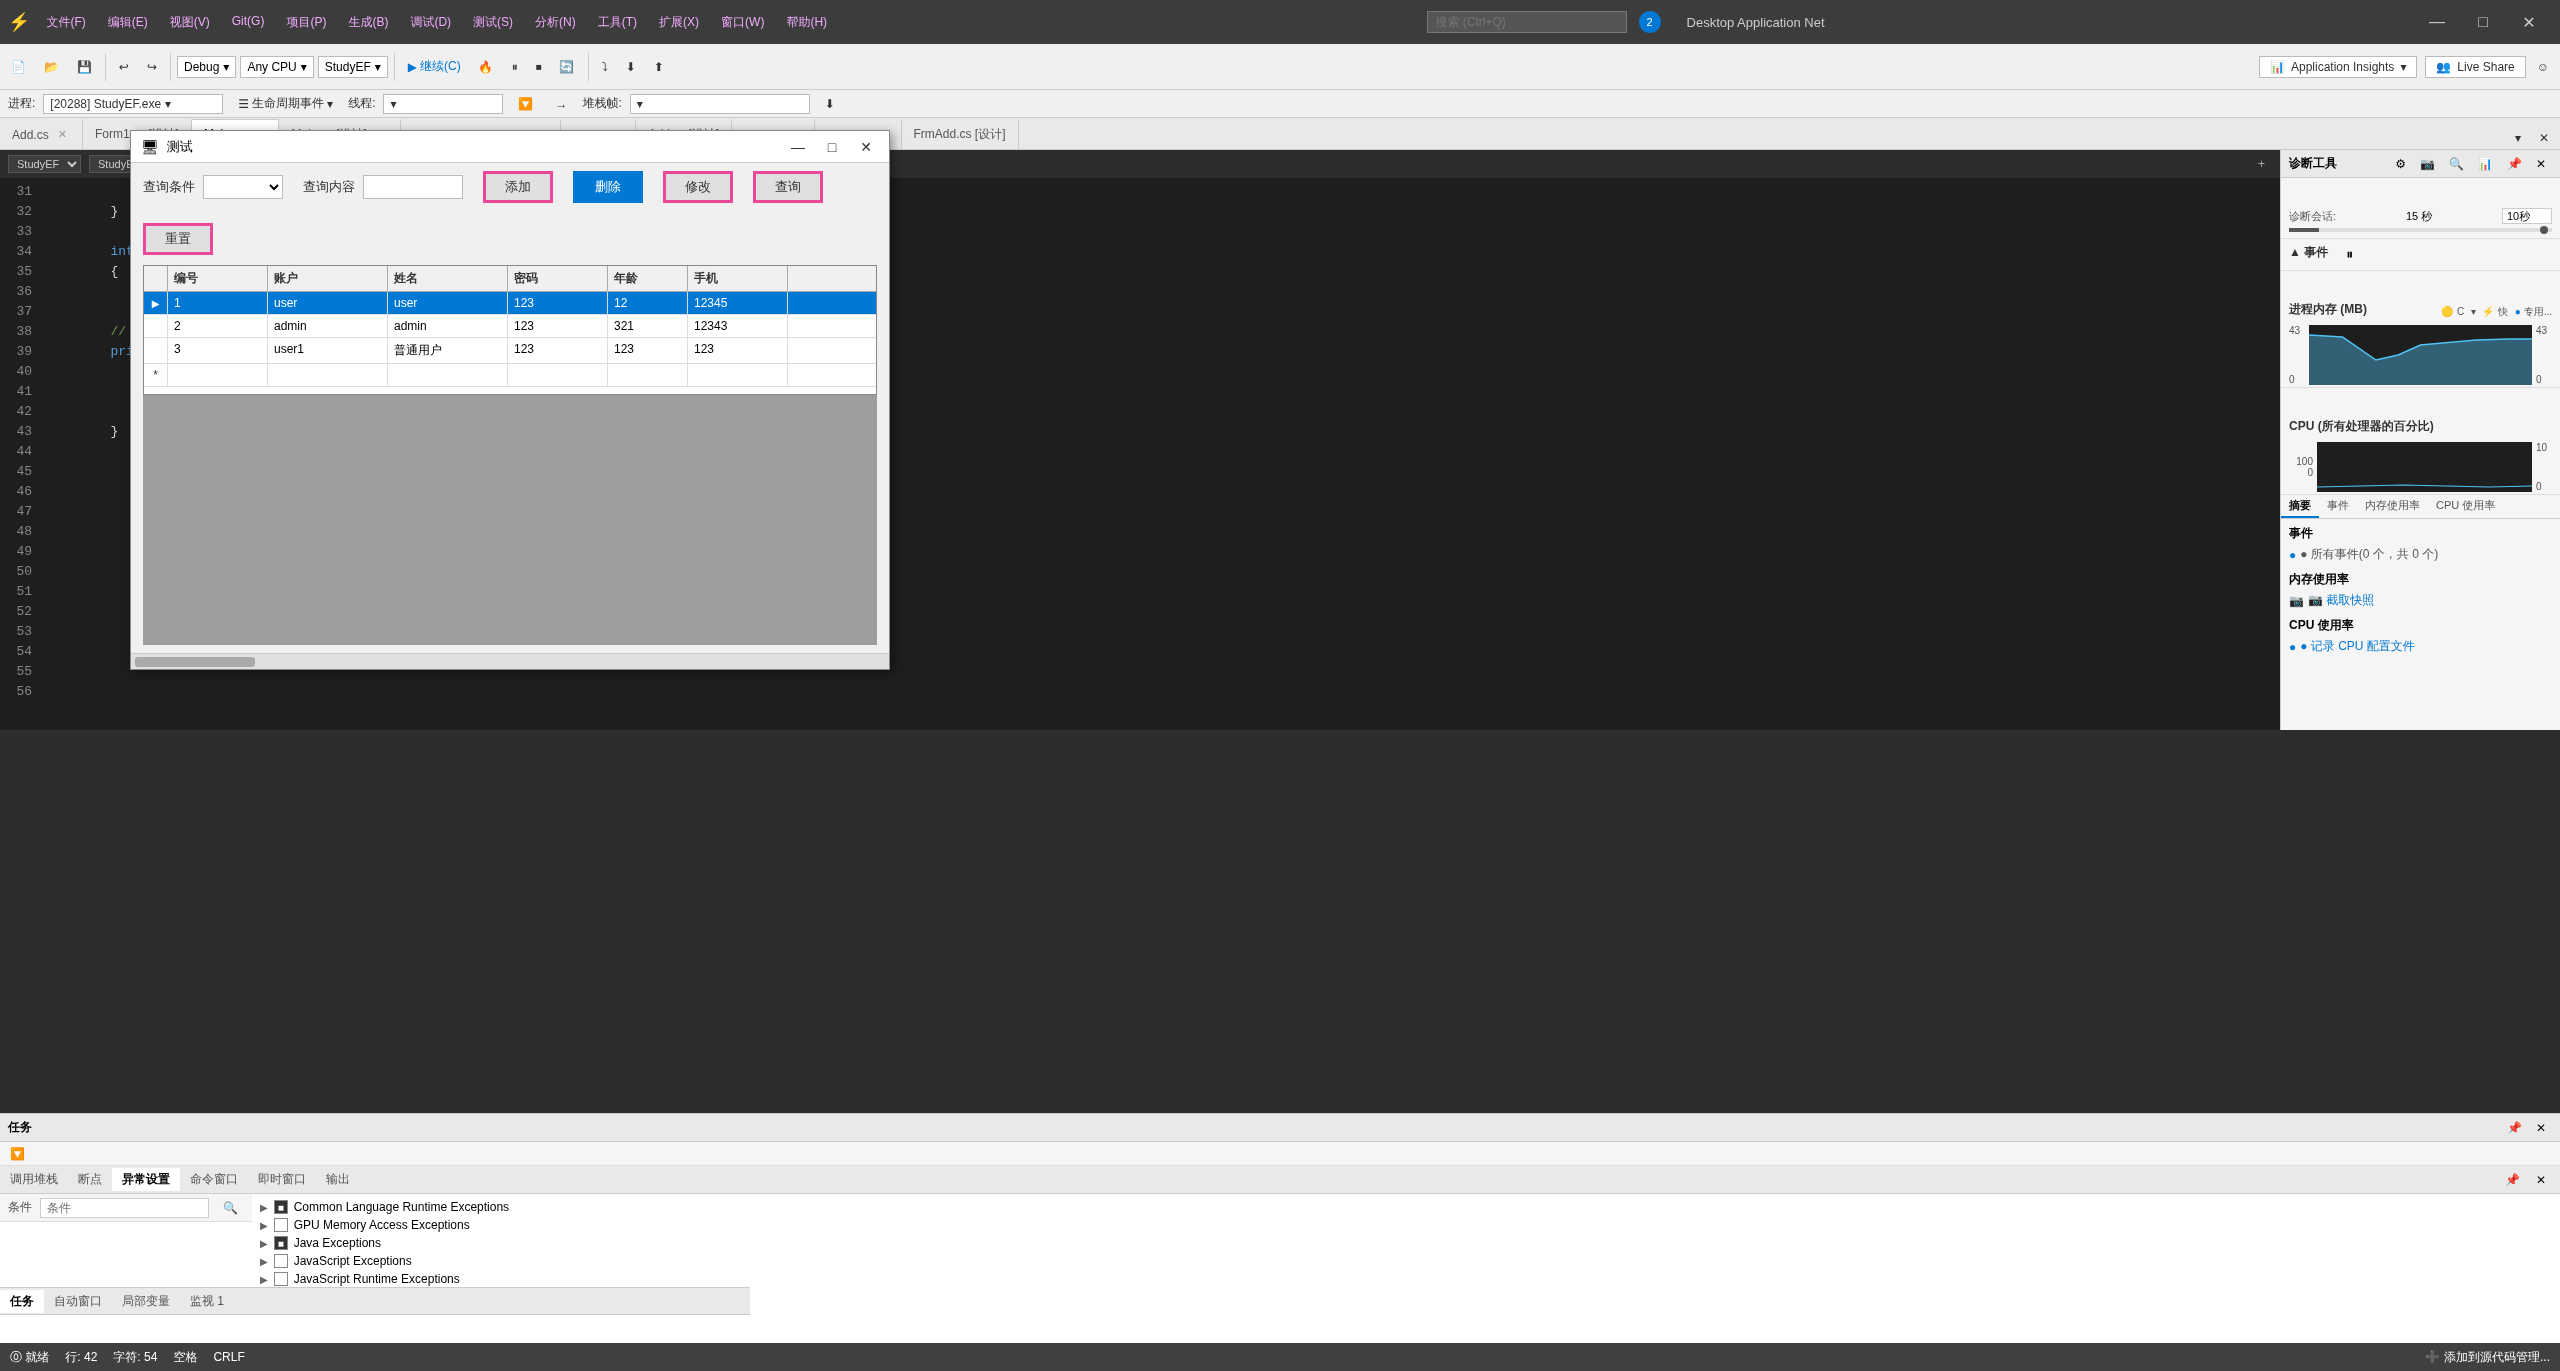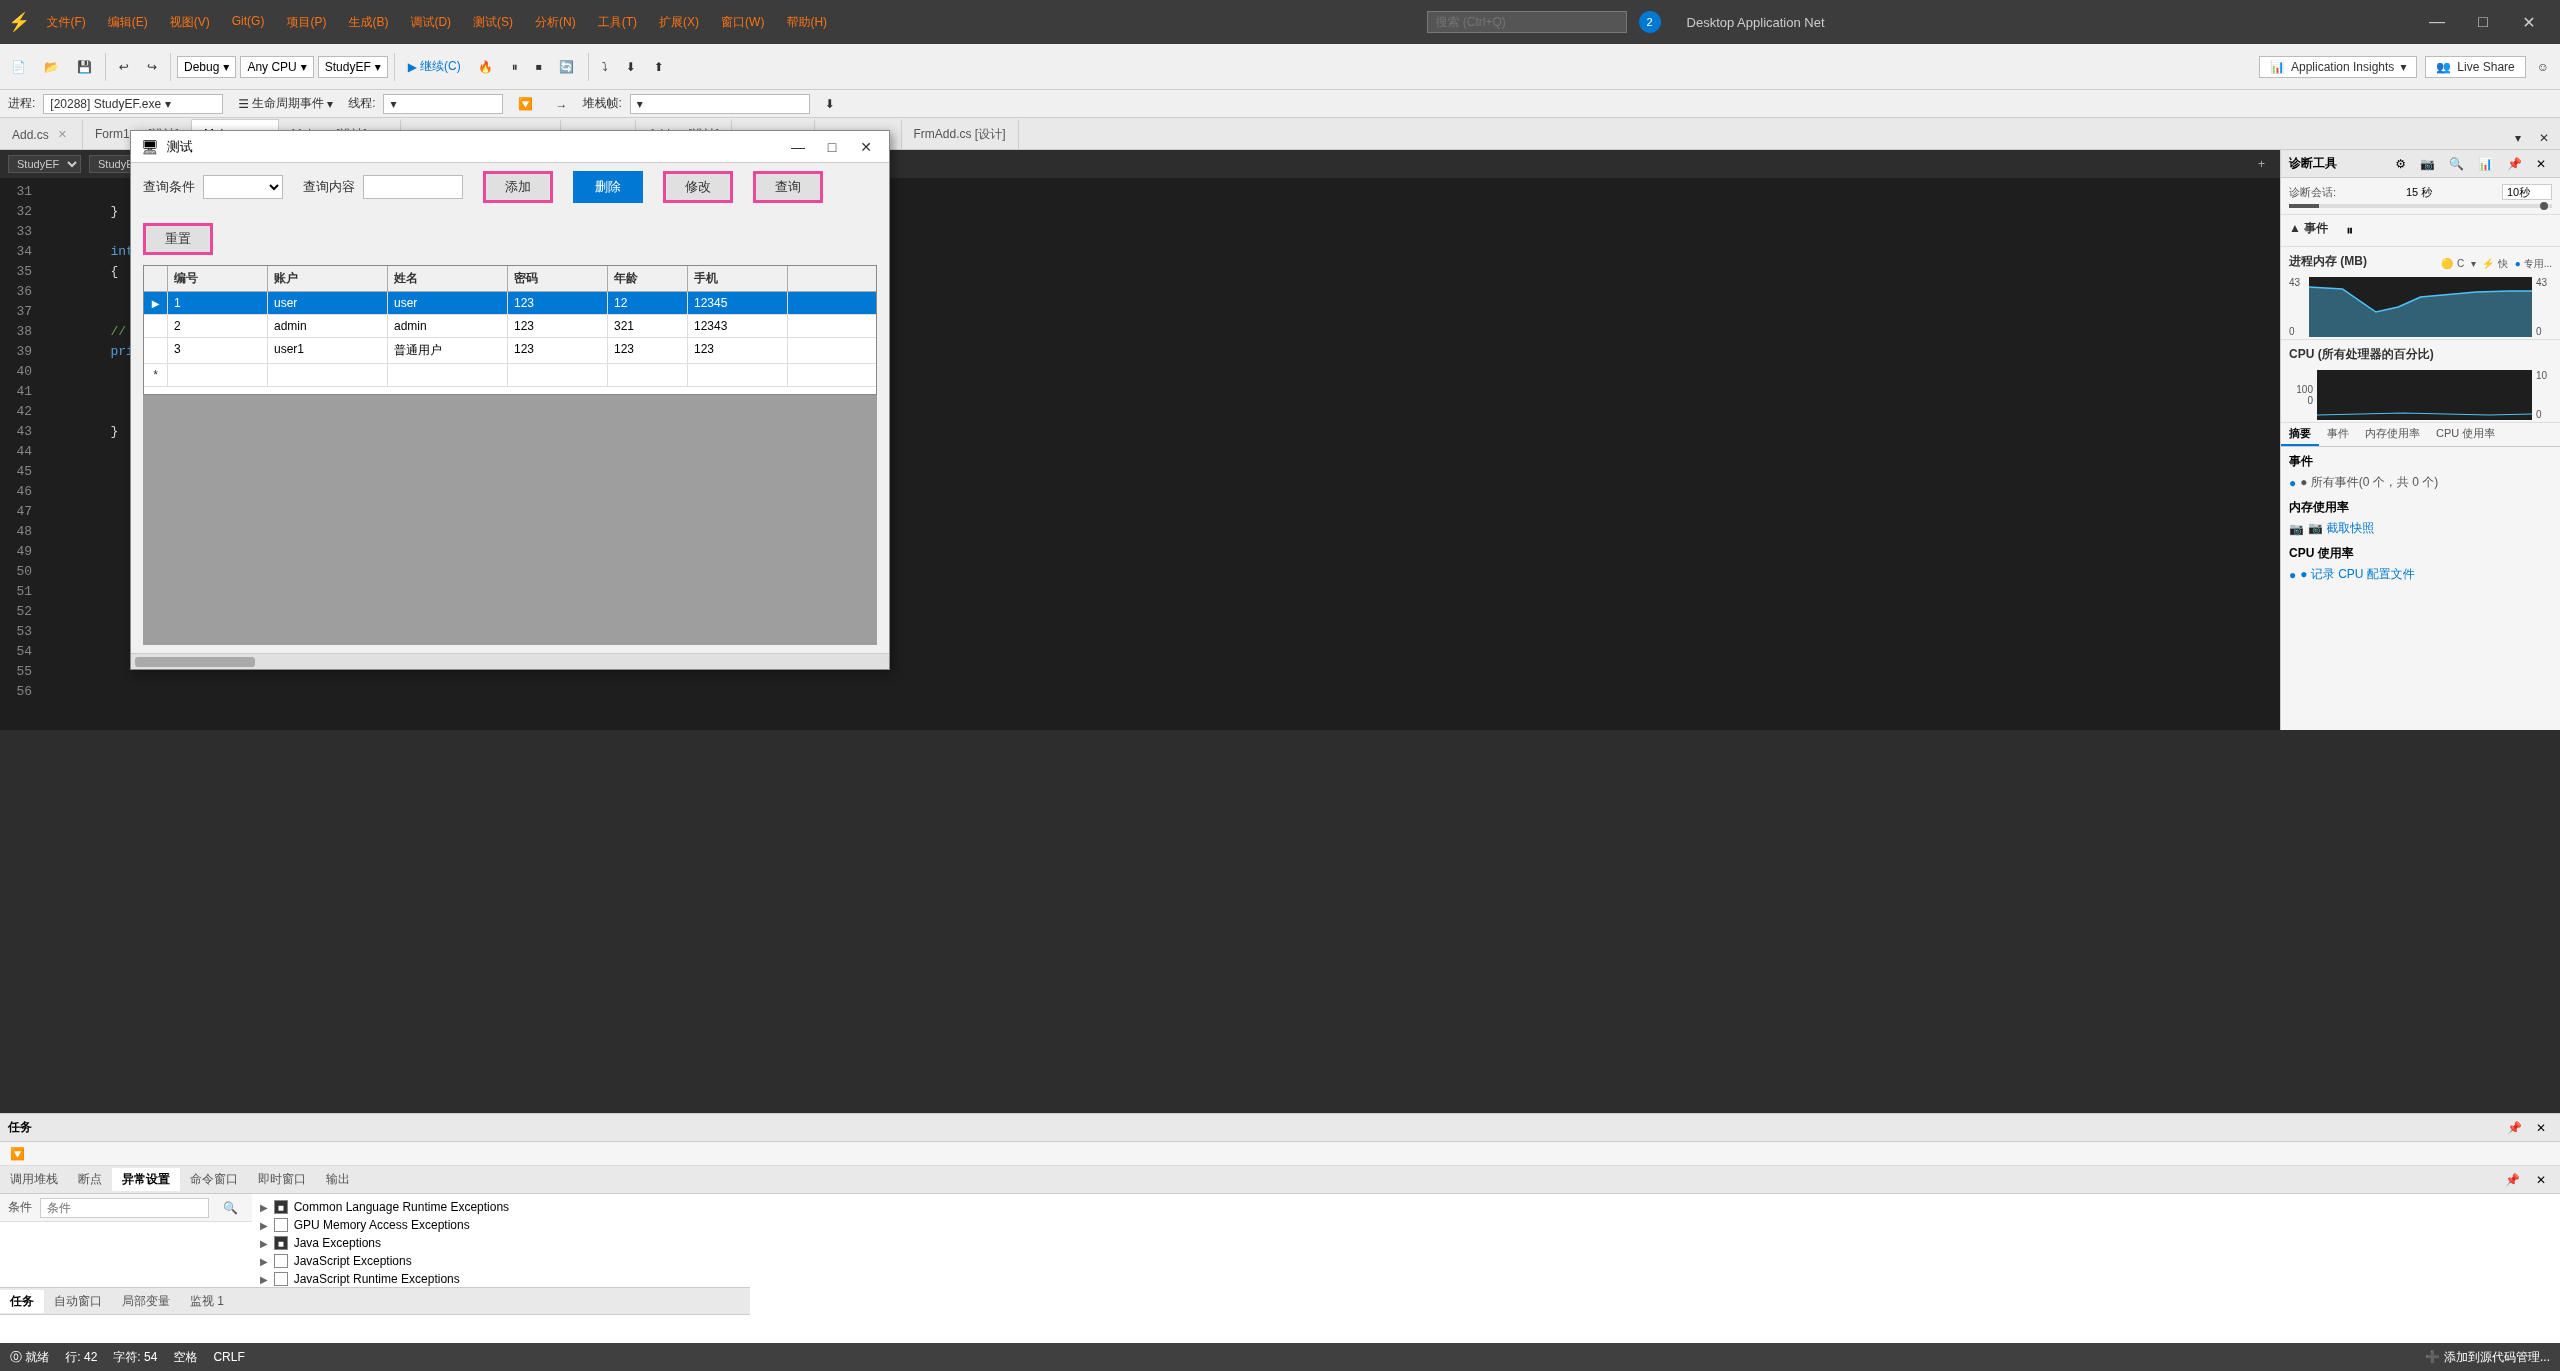--- a/index.html
+++ b/index.html
@@ -22,21 +22,21 @@
       align-items: center;
       padding: 0 8px;
       gap: 6px;
       color: #fff;
       position: relative;
     }
     .title-bar-icon { font-size: 18px; color: #e8b84b; }
     .title-bar-menu { display: flex; gap: 2px; }
     .title-bar-menu-item {
       padding: 4px 10px;
-      color: #f97316;
+      color: #f0abfc;
       font-size: 12px;
       cursor: pointer;
     }
     .title-bar-search {
       margin-left: auto;
       background: #555;
       border: 1px solid #777;
       color: #ccc;
       padding: 3px 8px;
       width: 200px;
@@ -261,20 +261,21 @@
     .diag-btn {
       padding: 2px 5px;
       background: transparent;
       border: 1px solid transparent;
       cursor: pointer;
       font-size: 12px;
     }
     .diag-section {
       padding: 6px 8px;
       border-bottom: 1px solid #ddd;
+      margin-top: 24px;
     }
     .diag-section-title {
       font-weight: bold;
       font-size: 12px;
       color: #333;
       margin-bottom: 4px;
     }
     .diag-row {
       display: flex;
       align-items: center;

